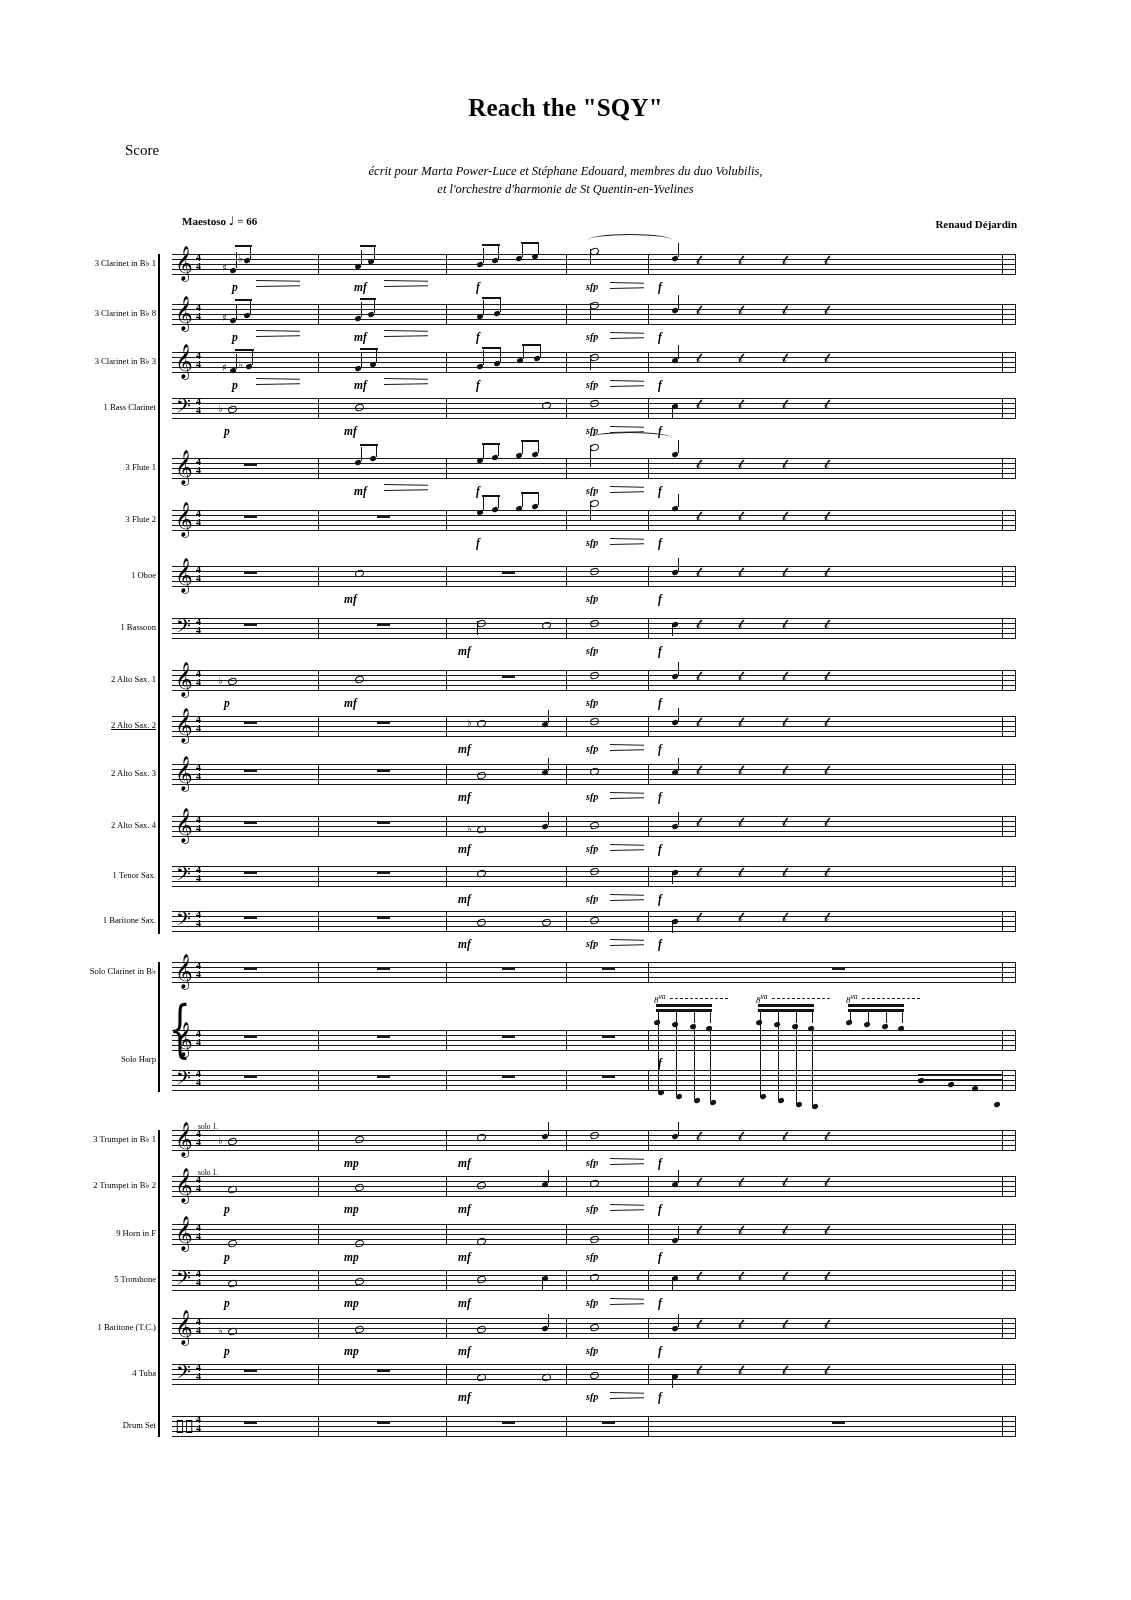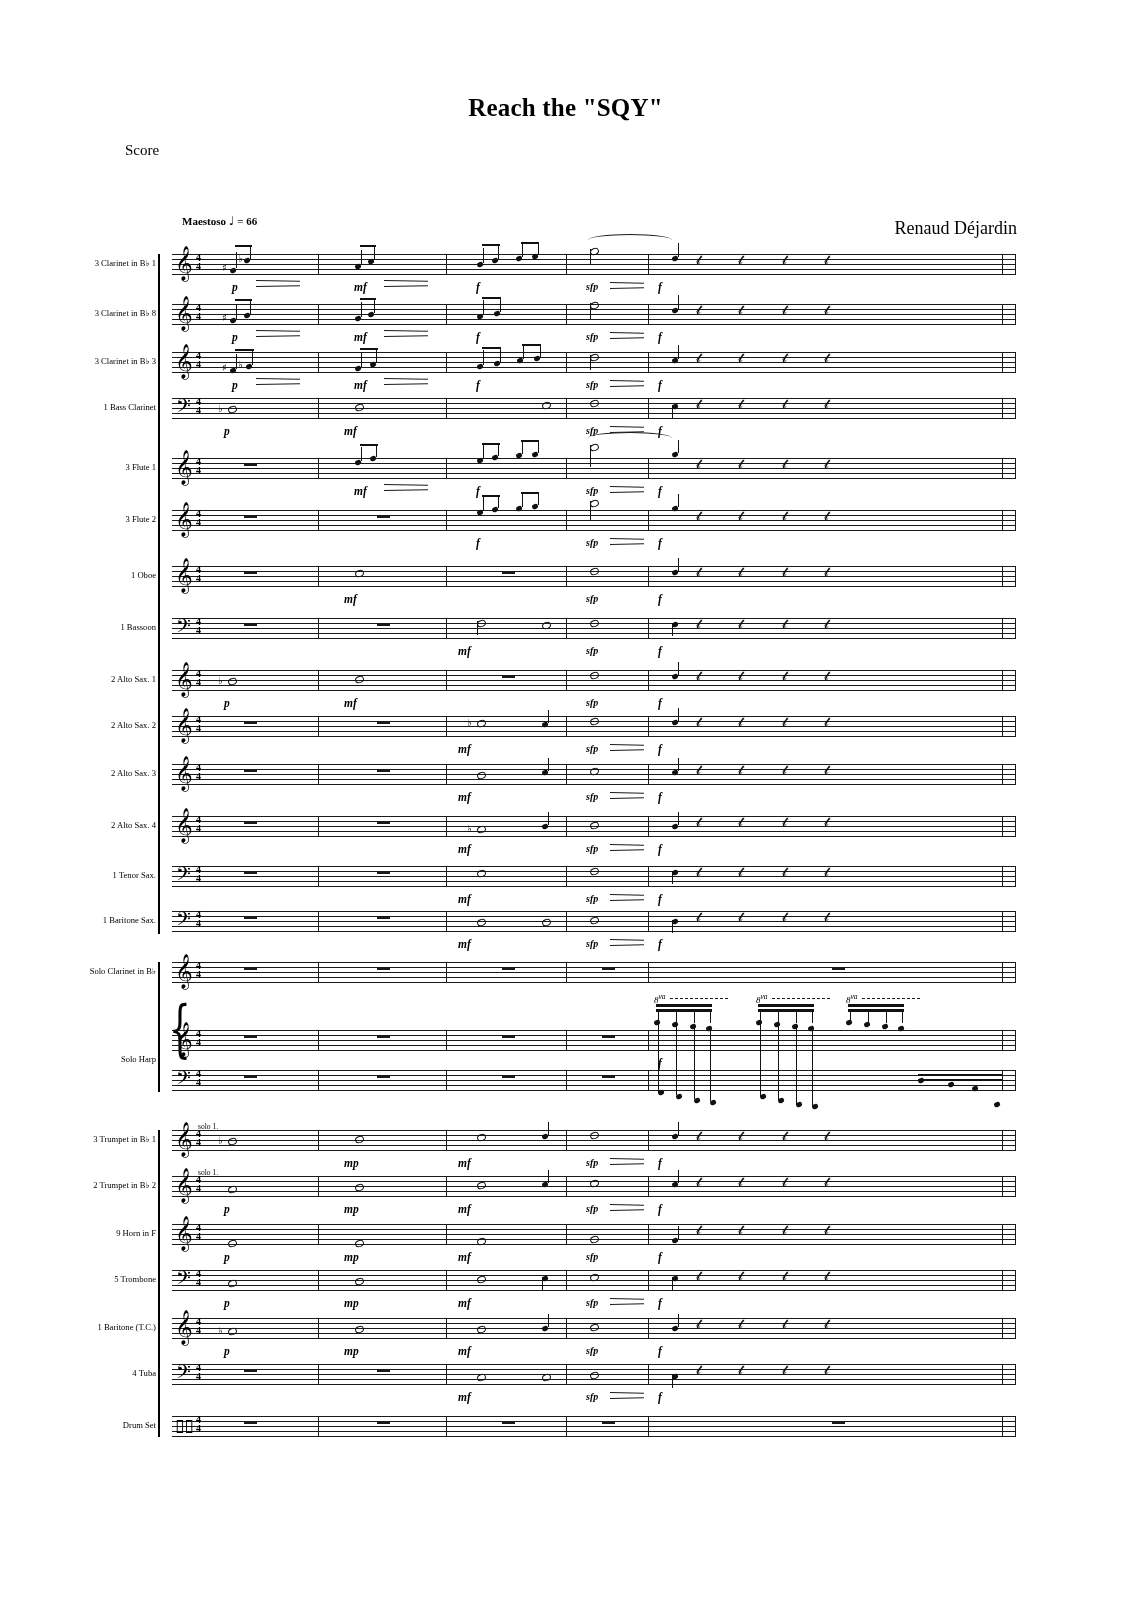--- a/index.html
+++ b/index.html
@@ -61,21 +61,22 @@
     left: 0; right: 0;
     top: 182px;
     text-align: center;
     font-size: 12.5px;
     font-style: italic;
   }
   .composer {
     position: absolute;
     right: 114px;
     top: 218px;
-    font-size: 18px;
+    font-size: 11px;
+    font-weight: bold;
   }
   .tempo-mark {
     position: absolute;
     left: 182px;
     top: 214px;
     font-size: 11px;
     font-weight: bold;
     white-space: nowrap;
   }
   .tempo-note {
@@ -258,20 +259,22 @@
     background: #111;
   }
 </style>
 </head>
 <body>
 
 <div class="page">
 
   <div class="score-label">Score</div>
   <div class="main-title">Reach the "SQY"</div>
+  <div class="dedication1">écrit pour Marta Power-Luce et Stéphane Edouard, membres du duo Volubilis,</div>
+  <div class="dedication2">et l'orchestre d'harmonie de St Quentin-en-Yvelines</div>
   <div class="composer">Renaud Déjardin</div>
 
   <div class="tempo-mark">
     <span>Maestoso</span>
     <span class="tempo-note">♩</span>
     <span>= 66</span>
   </div>
 
   <div class="system">
 
@@ -648,21 +651,21 @@
       <span class="note" style="left:524px;top:-1px;font-size:13px;">𝓽</span>
       <span class="note" style="left:566px;top:-1px;font-size:13px;">𝓽</span>
       <span class="note" style="left:610px;top:-1px;font-size:13px;">𝓽</span>
       <span class="note" style="left:652px;top:-1px;font-size:13px;">𝓽</span>
     </div>
     <div class="dyn" style="left:66px;top:452px;">p</div>
     <div class="dyn" style="left:186px;top:452px;">mf</div>
     <div class="dyn dyn-s" style="left:428px;top:452px;">sfp</div>
     <div class="dyn" style="left:500px;top:452px;">f</div>
 
-    <div class="inst-label" style="right:860px;top:474px;width:120px;">2 Alto Sax. 2</div>
+    <div class="inst-label" style="right:860px;top:474px;width:120px;text-decoration:underline;">2 Alto Sax. 2</div>
     <div class="stave" style="top:470px;">
       <div class="ln"></div>
         <div class="ln"></div>
         <div class="ln"></div>
         <div class="ln"></div>
         <div class="ln"></div>
       <div class="clef clef-treble" style="left:3px;">𝄞</div>
       <div class="timesig" style="left:24px;top:-1px;">4<br>4</div>
       <div class="barline" style="left:146px;"></div>
       <div class="barline" style="left:274px;"></div>

